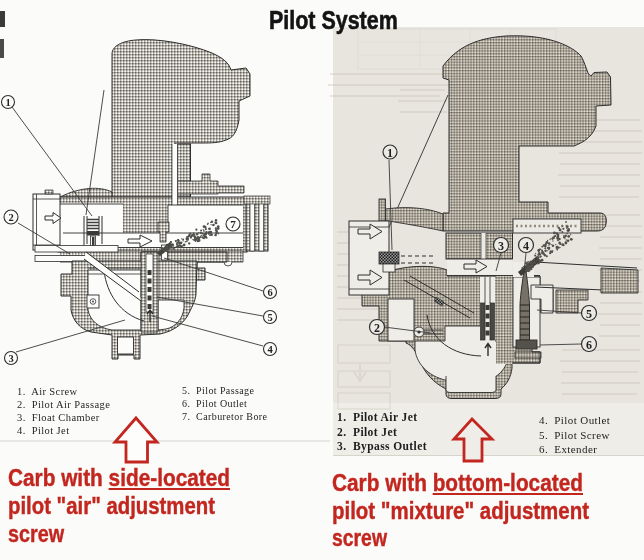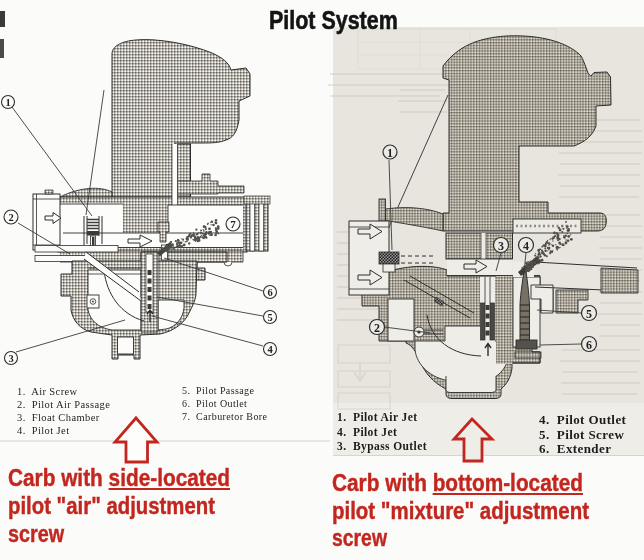--- a/index.html
+++ b/index.html
@@ -569,23 +569,23 @@
   <div style="position:absolute;left:269px;top:5px;font-size:26px;font-weight:bold;color:#141414;white-space:nowrap;-webkit-text-stroke:0.6px #141414;transform:scaleX(0.825);transform-origin:left top;">Pilot System</div>
 
   <div class="leg" style="left:17px;top:385px;font-size:10.5px;line-height:13px;font-family:Liberation Serif, serif;">1.  Air Screw
 2.  Pilot Air Passage
 3.  Float Chamber
 4.  Pilot Jet</div>
   <div class="leg" style="left:182px;top:384px;font-size:10px;line-height:13px;">5.  Pilot Passage
 6.  Pilot Outlet
 7.  Carburetor Bore</div>
   <div class="leg" style="left:337px;top:410px;font-size:11.5px;line-height:14.5px;font-weight:bold;color:#1c1c1c;">1.  Pilot Air Jet
-4.  Pilot Jet
+2.  Pilot Jet
 3.  Bypass Outlet</div>
-  <div class="leg" style="left:539px;top:413px;font-size:13px;line-height:14.5px;font-weight:bold;color:#1c1c1c;">4.  Pilot Outlet
+  <div class="leg" style="left:539px;top:413px;font-size:11px;line-height:14.5px;font-weight:normal;color:#1c1c1c;">4.  Pilot Outlet
 5.  Pilot Screw
 6.  Extender</div>
 
   <div class="red" id="rl1" style="transform:scaleX(0.866976);left:8px;top:464px;">Carb with <span style="text-decoration:underline;">side-located</span></div>
   <div class="red" id="rl2" style="transform:scaleX(0.847926);left:8px;top:492px;">pilot "air" adjustment</div>
   <div class="red" id="rl3" style="transform:scaleX(0.822773);left:8px;top:520px;">screw</div>
   <div class="red" id="rr1" style="transform:scaleX(0.86748);left:332px;top:469px;">Carb with <span style="text-decoration:underline;">bottom-located</span></div>
   <div class="red" id="rr2" style="transform:scaleX(0.852537);left:332px;top:497px;">pilot "mixture" adjustment</div>
   <div class="red" id="rr3" style="transform:scaleX(0.808081);left:332px;top:524px;">screw</div>
 

